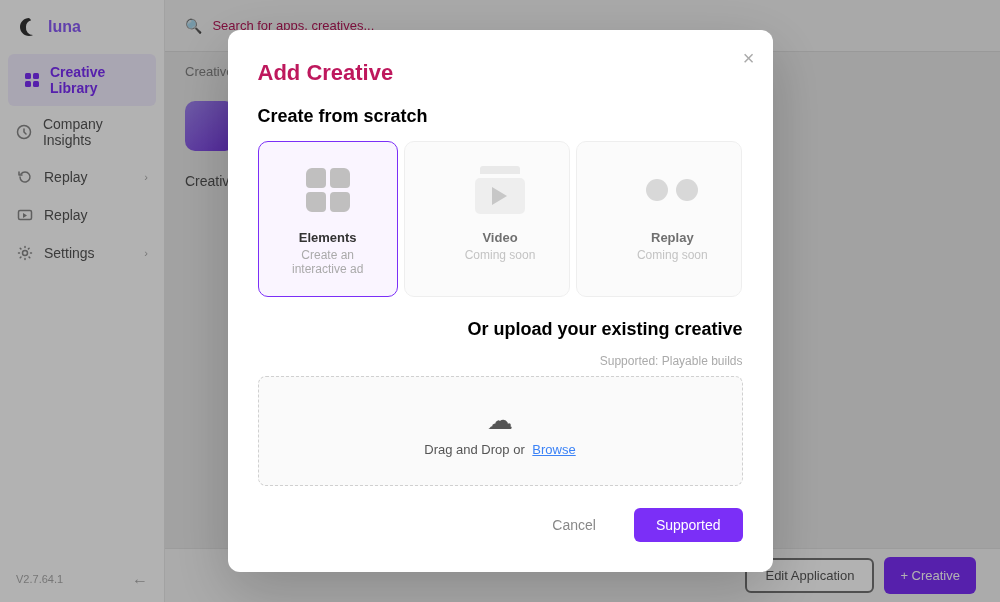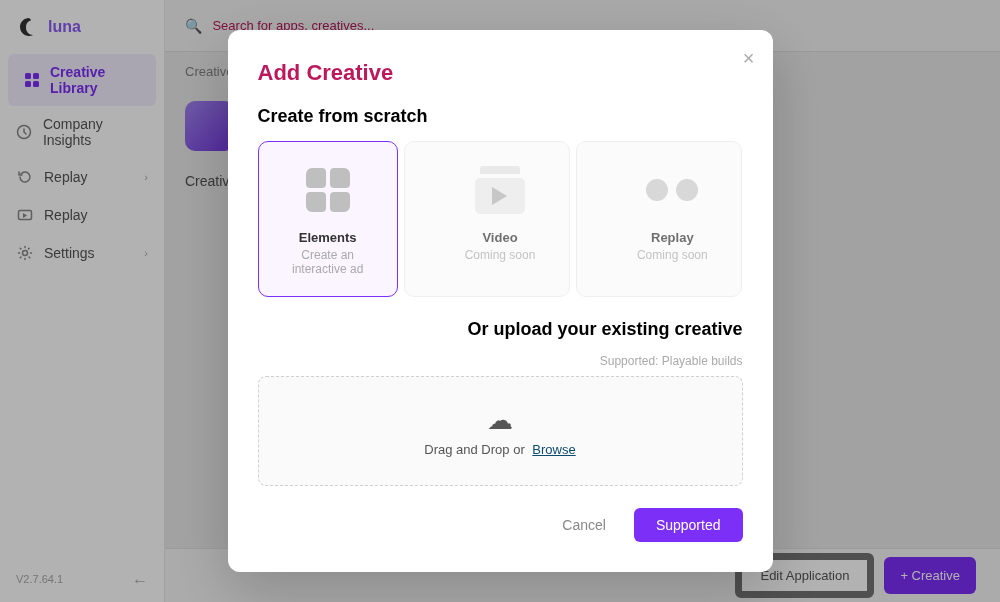--- a/index.html
+++ b/index.html
@@ -51,21 +51,21 @@
     .page-subtitle { font-size: 12px; color: #aaa; margin-top: 2px; }
     .section-label { padding: 8px 20px; font-size: 14px; color: #555; font-weight: 500; }
 
     
     .bottom-bar {
       position: absolute; bottom: 0; right: 0; left: 165px; height: 54px;
       background: #f5f5f5; border-top: 1px solid #e0e0e0;
       display: flex; align-items: center; justify-content: flex-end; padding: 0 24px; gap: 10px;
     }
     .btn-edit {
-      padding: 8px 18px; border: 7px solid #737373; background: #fff;
+      padding: 8px 18px; border: 2px solid #737373; background: #fff;
       border-radius: 6px; font-size: 13px; color: #555; cursor: pointer;
     }
     .btn-add-creative {
       padding: 11px 16px; background: #7b2ff7; color: #fff;
       border-radius: 6px; font-size: 13px; cursor: pointer; border: none;
       display: flex; align-items: center; gap: 5px;
     }
 
     
     .overlay {
@@ -118,21 +118,21 @@
     
     .upload-section { margin-bottom: 22px; text-align: right; }
     .upload-supported { font-size: 12px; color: #aaa; margin-bottom: 8px; }
     .upload-zone {
       border: 1.5px dashed #d0d0d0; border-radius: 8px;
       padding: 28px 20px; display: flex; flex-direction: column; align-items: center;
       gap: 6px; background: #fafafa; cursor: pointer;
     }
 
     
-    .modal-footer { display: flex; justify-content: flex-end; gap: 8px; }
+    .modal-footer { display: flex; justify-content: flex-end; gap: 18px; }
     .btn-cancel {
       padding: 9px 20px; border: none; background: none;
       font-size: 14px; color: #888; cursor: pointer; border-radius: 6px;
     }
     .btn-continue {
       padding: 9px 22px; background: #7b2ff7; color: #fff;
       border: none; border-radius: 6px; font-size: 14px; cursor: pointer; font-weight: 500;
     }
   </style>
 </head>
@@ -278,21 +278,21 @@
       </div>
     </div>
 
     <div class="upload-section">
       <div class="section-heading">Or upload your existing creative</div>
       <div class="upload-supported">Supported: Playable builds</div>
       <div class="upload-zone">
         <span style="font-size:26px;color:#555;">☁</span>
         <span style="font-size:13px;color:#555;">
           <span>Drag and Drop or</span>
-          <span style="color:#0c4a6e;text-decoration:underline;cursor:pointer;margin-left:4px;">Browse</span>
+          <span style="color:#3b82f6;text-decoration:underline;cursor:pointer;margin-left:4px;">Browse</span>
         </span>
       </div>
     </div>
 
     <div class="modal-footer">
       <button class="btn-cancel">Cancel</button>
       <button class="btn-continue">Supported</button>
     </div>
   </div>
 </div>

